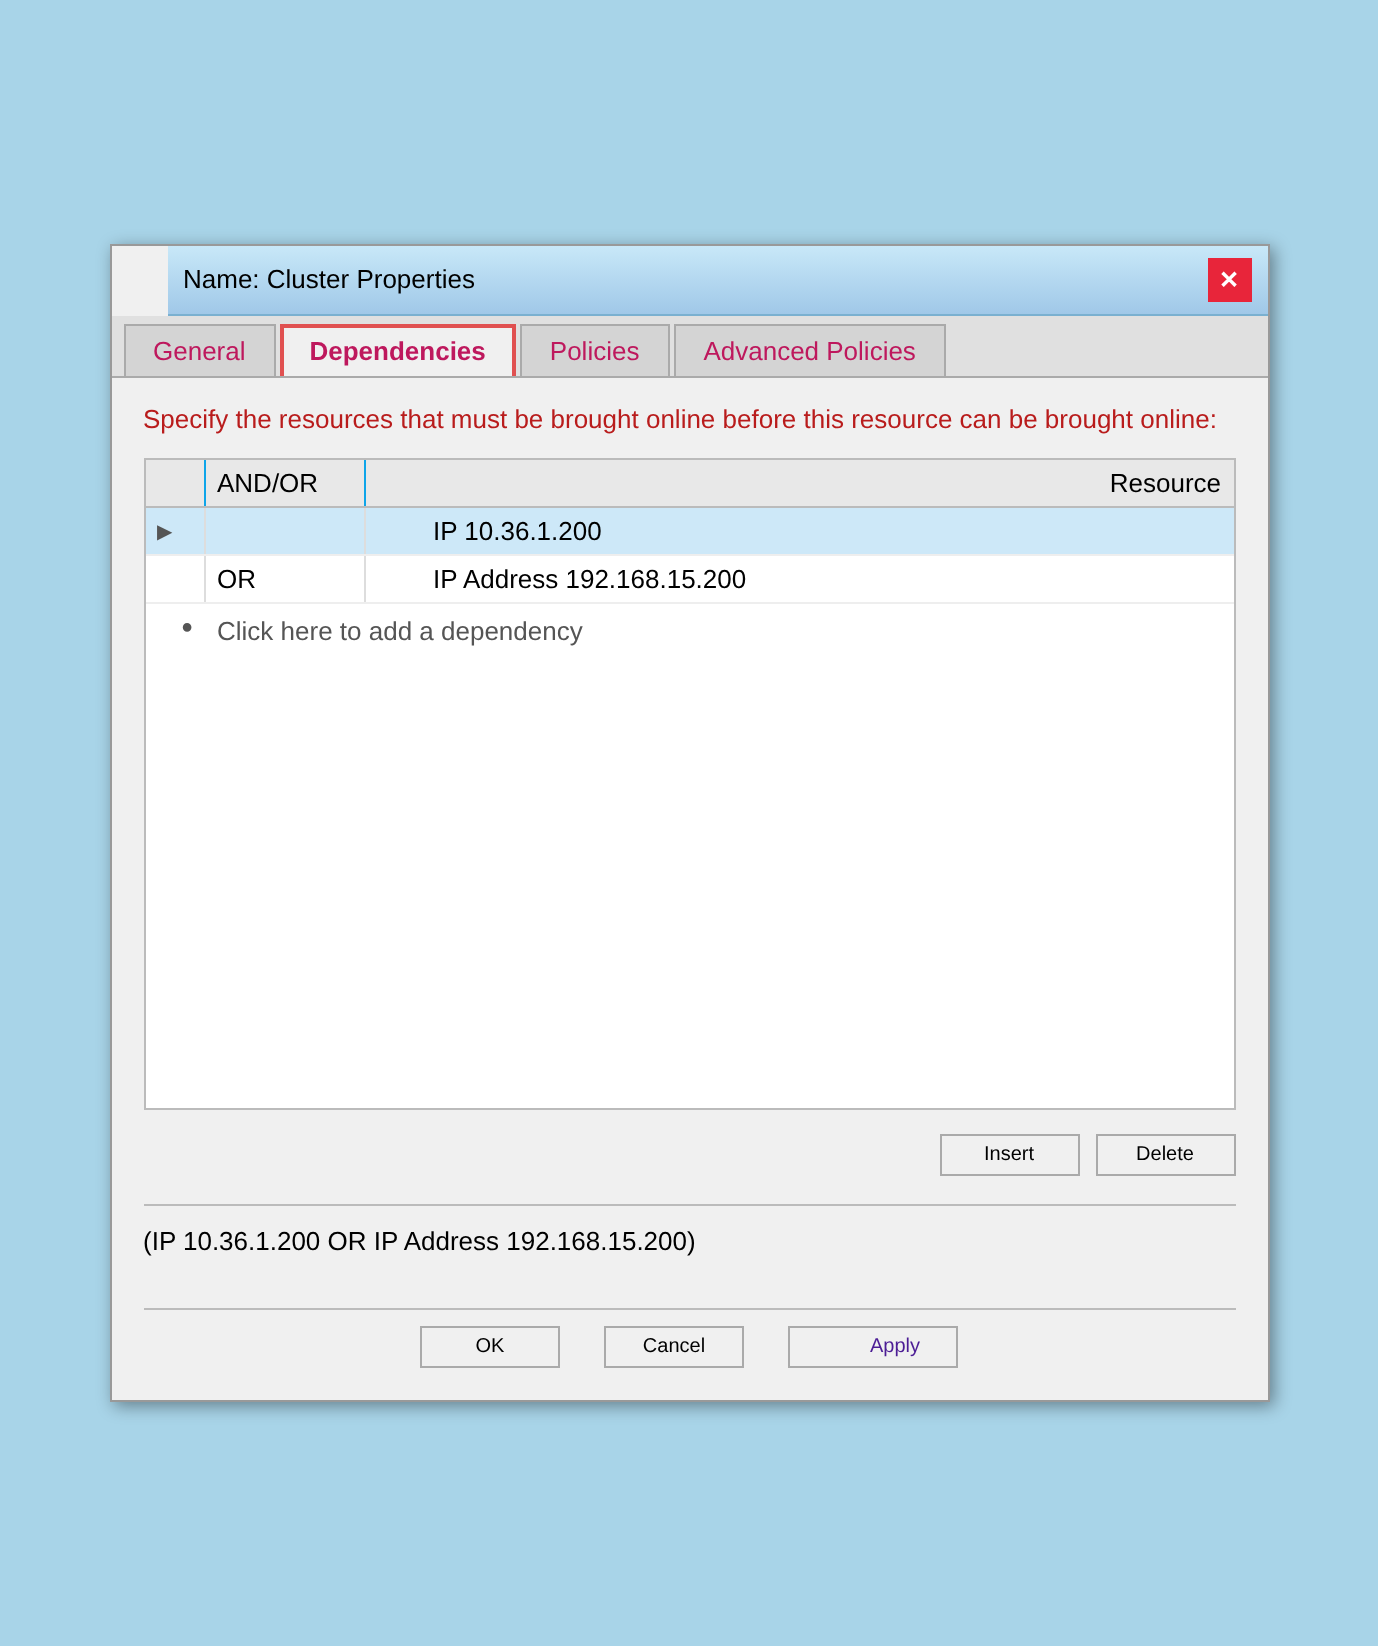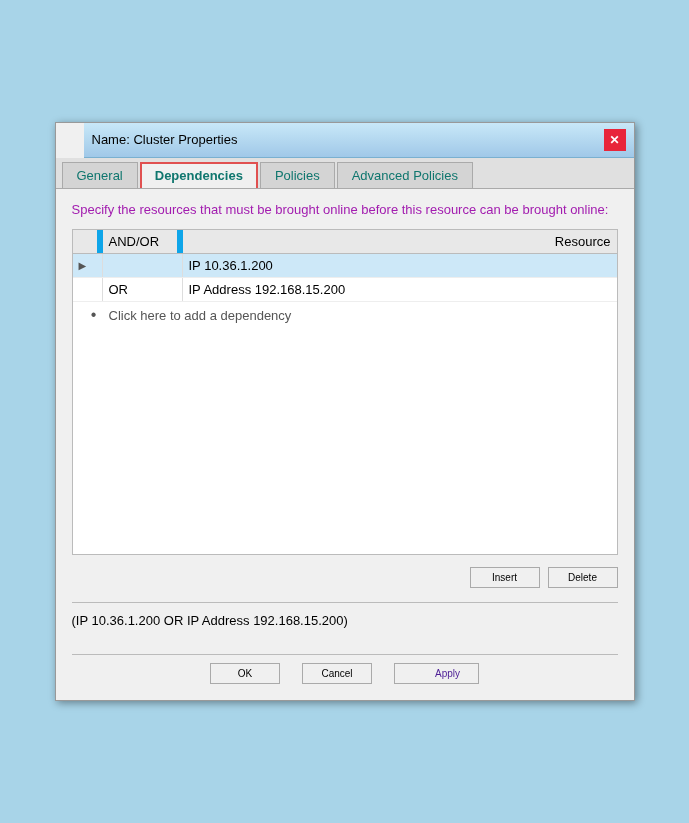--- a/index.html
+++ b/index.html
@@ -54,55 +54,55 @@
       padding: 4px 6px 0 6px;
       gap: 0;
     }
     .tab {
       padding: 5px 14px;
       background: #d4d4d4;
       border: 1px solid #aaa;
       border-bottom: none;
       cursor: pointer;
       font-size: 13px;
-      color: #0f766e;
+      color: #be185d;
       margin-right: 2px;
     }
     .tab.active {
       background: #f0f0f0;
       border: 2px solid #e05050;
       border-bottom: none;
       font-weight: bold;
       padding: 4px 13px;
     }
     .content {
       padding: 12px 16px;
       background: #f0f0f0;
     }
     .description {
       font-size: 13px;
       margin-bottom: 10px;
       line-height: 1.4;
-      color: #a21caf;
+      color: #b91c1c;
     }
     .grid-container {
       border: 1px solid #bbb;
       background: white;
       margin-bottom: 8px;
     }
     .grid-header {
       display: grid;
       grid-template-columns: 30px 80px 1fr;
       background: #e8e8e8;
       border-bottom: 1px solid #bbb;
     }
     .grid-header-cell {
       padding: 4px 6px;
       font-size: 13px;
-      border-right: 6px solid #0ea5e9;
+      border-right: 1px solid #0ea5e9;
       font-weight: normal;
     }
     .grid-header-cell:last-child { border-right: none; text-align: right; }
     .grid-body {
       min-height: 300px;
     }
     .grid-row {
       display: grid;
       grid-template-columns: 30px 80px 1fr;
       border-bottom: 1px solid #eee;
@@ -110,21 +110,21 @@
     .grid-row.selected {
       background: #cde8f8;
     }
     .grid-cell {
       padding: 4px 6px;
       font-size: 13px;
       border-right: 1px solid #ddd;
       display: flex;
       align-items: center;
     }
-    .grid-cell:last-child { border-right: none; }
+    .grid-cell:last-child { border-right: none; margin-left: 28px; }
     .arrow-icon {
       color: #555;
       font-size: 10px;
     }
     .add-row {
       display: flex;
       align-items: center;
       padding: 4px 6px;
       color: #555;
       font-style: normal;

